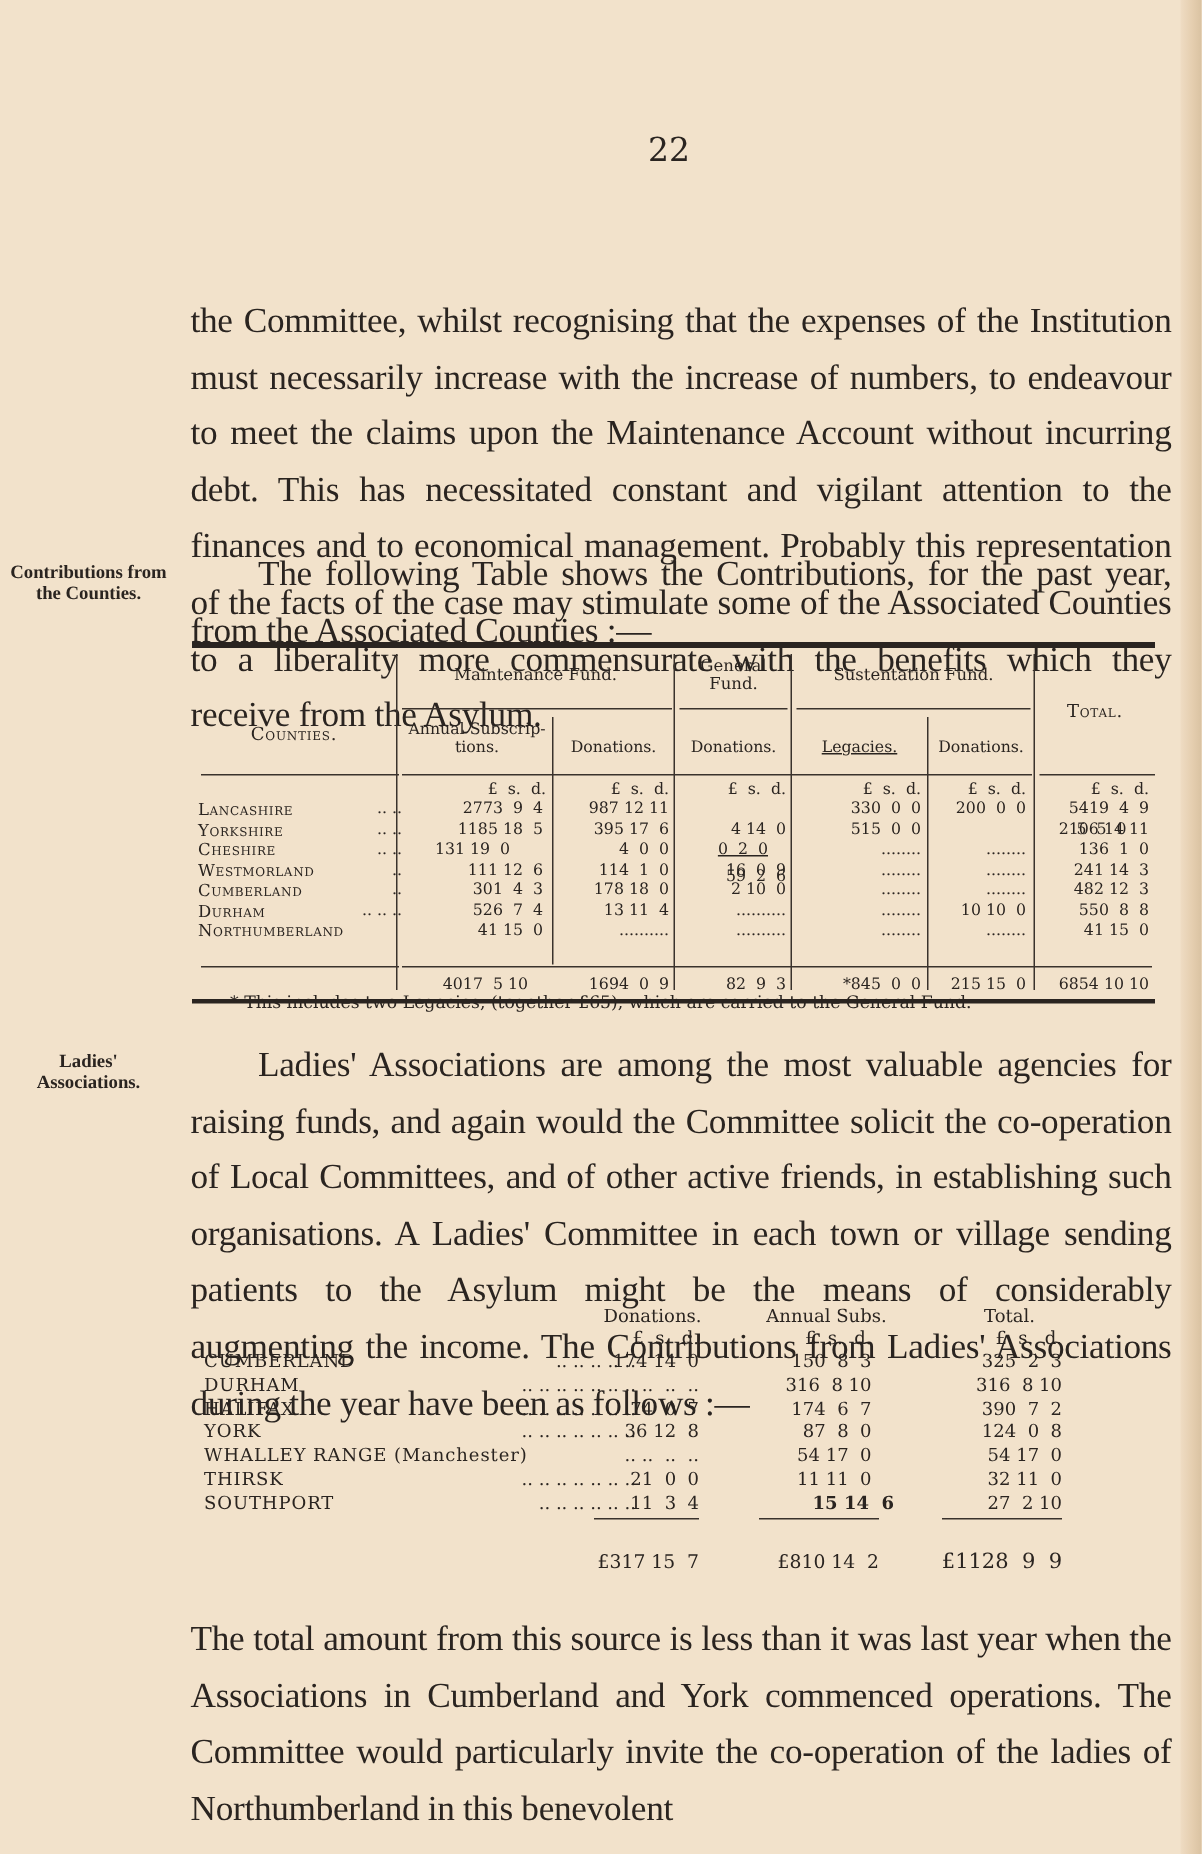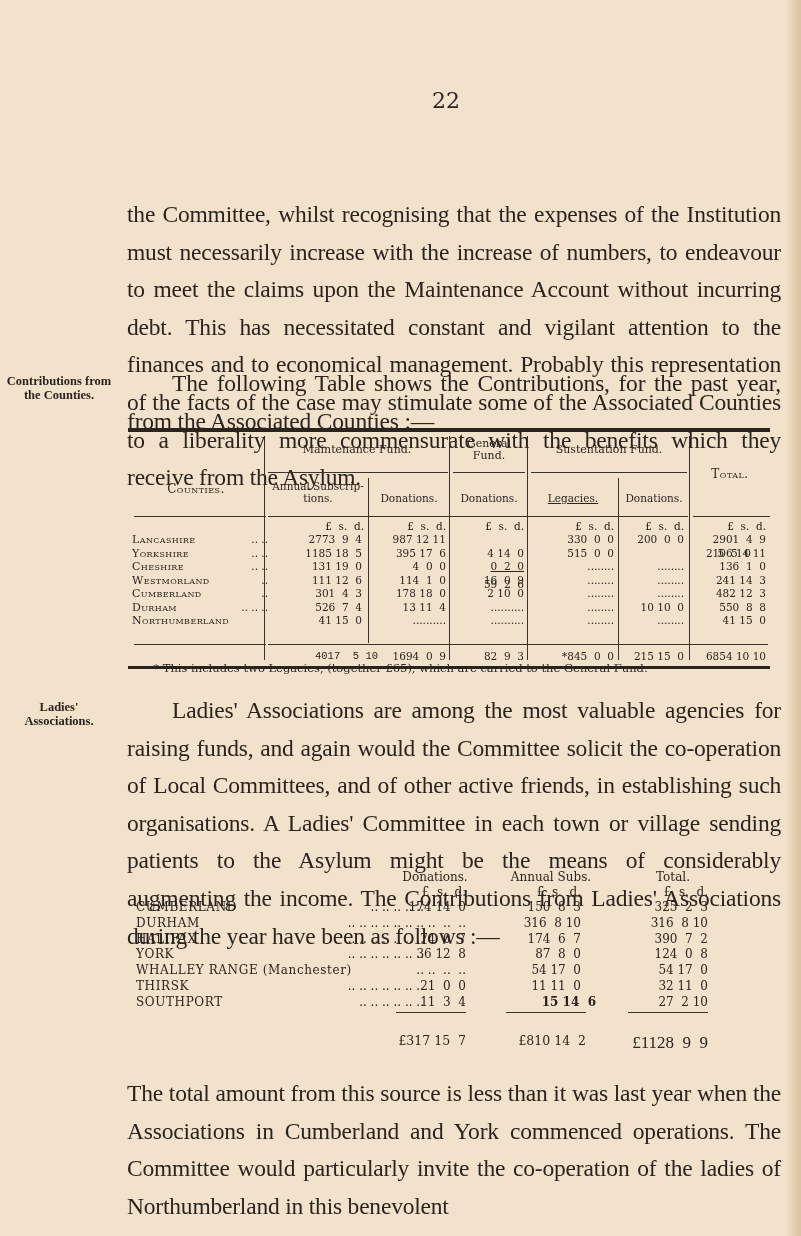--- a/index.html
+++ b/index.html
@@ -108,38 +108,38 @@
 
   <div id="county-rows">
       <div class="crow" style="top: 105px;">
         <span class="county-name">Lancashire</span>
         <span class="county-dots">.. ..</span>
         <span class="money" style="left: 140px; width: 94px;">2773  9  4</span>
         <span class="money" style="left: 242px; width: 76px;">987 12 11</span>
         <span class="money" style="left: 322px; width: 74px; margin-top: 45px;">59  2  6</span>
         <span class="money" style="left: 402px; width: 84px;">330  0  0</span>
         <span class="money" style="left: 492px; width: 64px;">200  0  0</span>
-        <span class="money" style="left: 562px; width: 76px;">2901  4  9</span>
+        <span class="money" style="left: 562px; width: 76px;">5419  4  9</span>
       </div>
       <div class="crow" style="top: 118.5px;">
         <span class="county-name">Yorkshire</span>
         <span class="county-dots">.. ..</span>
         <span class="money" style="left: 140px; width: 94px;">1185 18  5</span>
         <span class="money" style="left: 242px; width: 76px;">395 17  6</span>
         <span class="money" style="left: 322px; width: 74px;">4 14  0</span>
         <span class="money" style="left: 402px; width: 84px;">515  0  0</span>
         <span class="money" style="left: 516px; width: 64px; padding-left: 43px;">5  5  0</span>
         <span class="money" style="left: 562px; width: 76px;">2106 14 11</span>
       </div>
       <div class="crow" style="top: 132px;">
         <span class="county-name">Cheshire</span>
         <span class="county-dots">.. ..</span>
-        <span class="money" style="left: 140px; width: 94px;">131 19  0</span>
+        <span class="money" style="left: 140px; width: 94px; text-align: center;">131 19  0</span>
         <span class="money" style="left: 242px; width: 76px;">4  0  0</span>
-        <span class="money" style="left: 322px; width: 74px; text-decoration: underline;">0  2  0</span>
+        <span class="money" style="left: 310px; width: 74px; text-decoration: underline;">0  2  0</span>
         <span class="money" style="left: 402px; width: 84px;">........</span>
         <span class="money" style="left: 492px; width: 64px;">........</span>
         <span class="money" style="left: 562px; width: 76px;">136  1  0</span>
       </div>
       <div class="crow" style="top: 145.5px;">
         <span class="county-name">Westmorland</span>
         <span class="county-dots">..</span>
         <span class="money" style="left: 140px; width: 94px;">111 12  6</span>
         <span class="money" style="left: 242px; width: 76px;">114  1  0</span>
         <span class="money" style="left: 322px; width: 74px;">16  0  9</span>
@@ -173,21 +173,21 @@
         <span class="money" style="left: 140px; width: 94px;">41 15  0</span>
         <span class="money" style="left: 242px; width: 76px;">..........</span>
         <span class="money" style="left: 322px; width: 74px;">..........</span>
         <span class="money" style="left: 402px; width: 84px;">........</span>
         <span class="money" style="left: 492px; width: 64px;">........</span>
         <span class="money" style="left: 562px; width: 76px;">41 15  0</span>
       </div>
     </div>
 
   <div class="crow" style="top:222px;">
-    <span class="money" style="left:156px; width:94px;font-family:Liberation Mono, monospace;">4017  5 10</span>
+    <span class="money" style="left:130px; width:94px;">4017  5 10</span>
     <span class="money" style="left:242px; width:76px;">1694  0  9</span>
     <span class="money" style="left:322px; width:74px;">82  9  3</span>
     <span class="money" style="left:402px; width:84px;">*845  0  0</span>
     <span class="money" style="left:492px; width:64px;">215 15  0</span>
     <span class="money" style="left:562px; width:76px;">6854 10 10</span>
   </div>
   <div class="rule-thick" style="top:238px; height:3px;"></div>
 </div>
 
 <div class="footnote">* This includes two Legacies, (together £65), which are carried to the General Fund.</div>
@@ -254,16 +254,16 @@
         <span class="lcol" style="left: 500px; width: 80px;">27  2 10</span>
       </div>
     </div>
 
   <div class="hline" style="left:268px; width:70px; top:142px;"></div>
   <div class="hline" style="left:378px; width:80px; top:142px;"></div>
   <div class="hline" style="left:500px; width:80px; top:142px;"></div>
 
   <div class="lcol" style="left:240px; width:98px; top:163px; font-size:12.5px;">£317 15  7</div>
   <div class="lcol" style="left:360px; width:98px; top:163px; font-size:12.5px;">£810 14  2</div>
-  <div class="lcol" style="left:480px; width:100px; top:163px; font-size:17px;font-family:Liberation Serif, serif;">£1128  9  9</div>
+  <div class="lcol" style="left:480px; width:100px; top:163px; font-size:14px;">£1128  9  9</div>
 </div>
 
 <div class="para" style="top:1075px;">The total amount from this source is less than it was last year when the Associations in Cumberland and York commenced operations. The Committee would particularly invite the co-operation of the ladies of Northumberland in this benevolent</div>
 
 </body></html>

